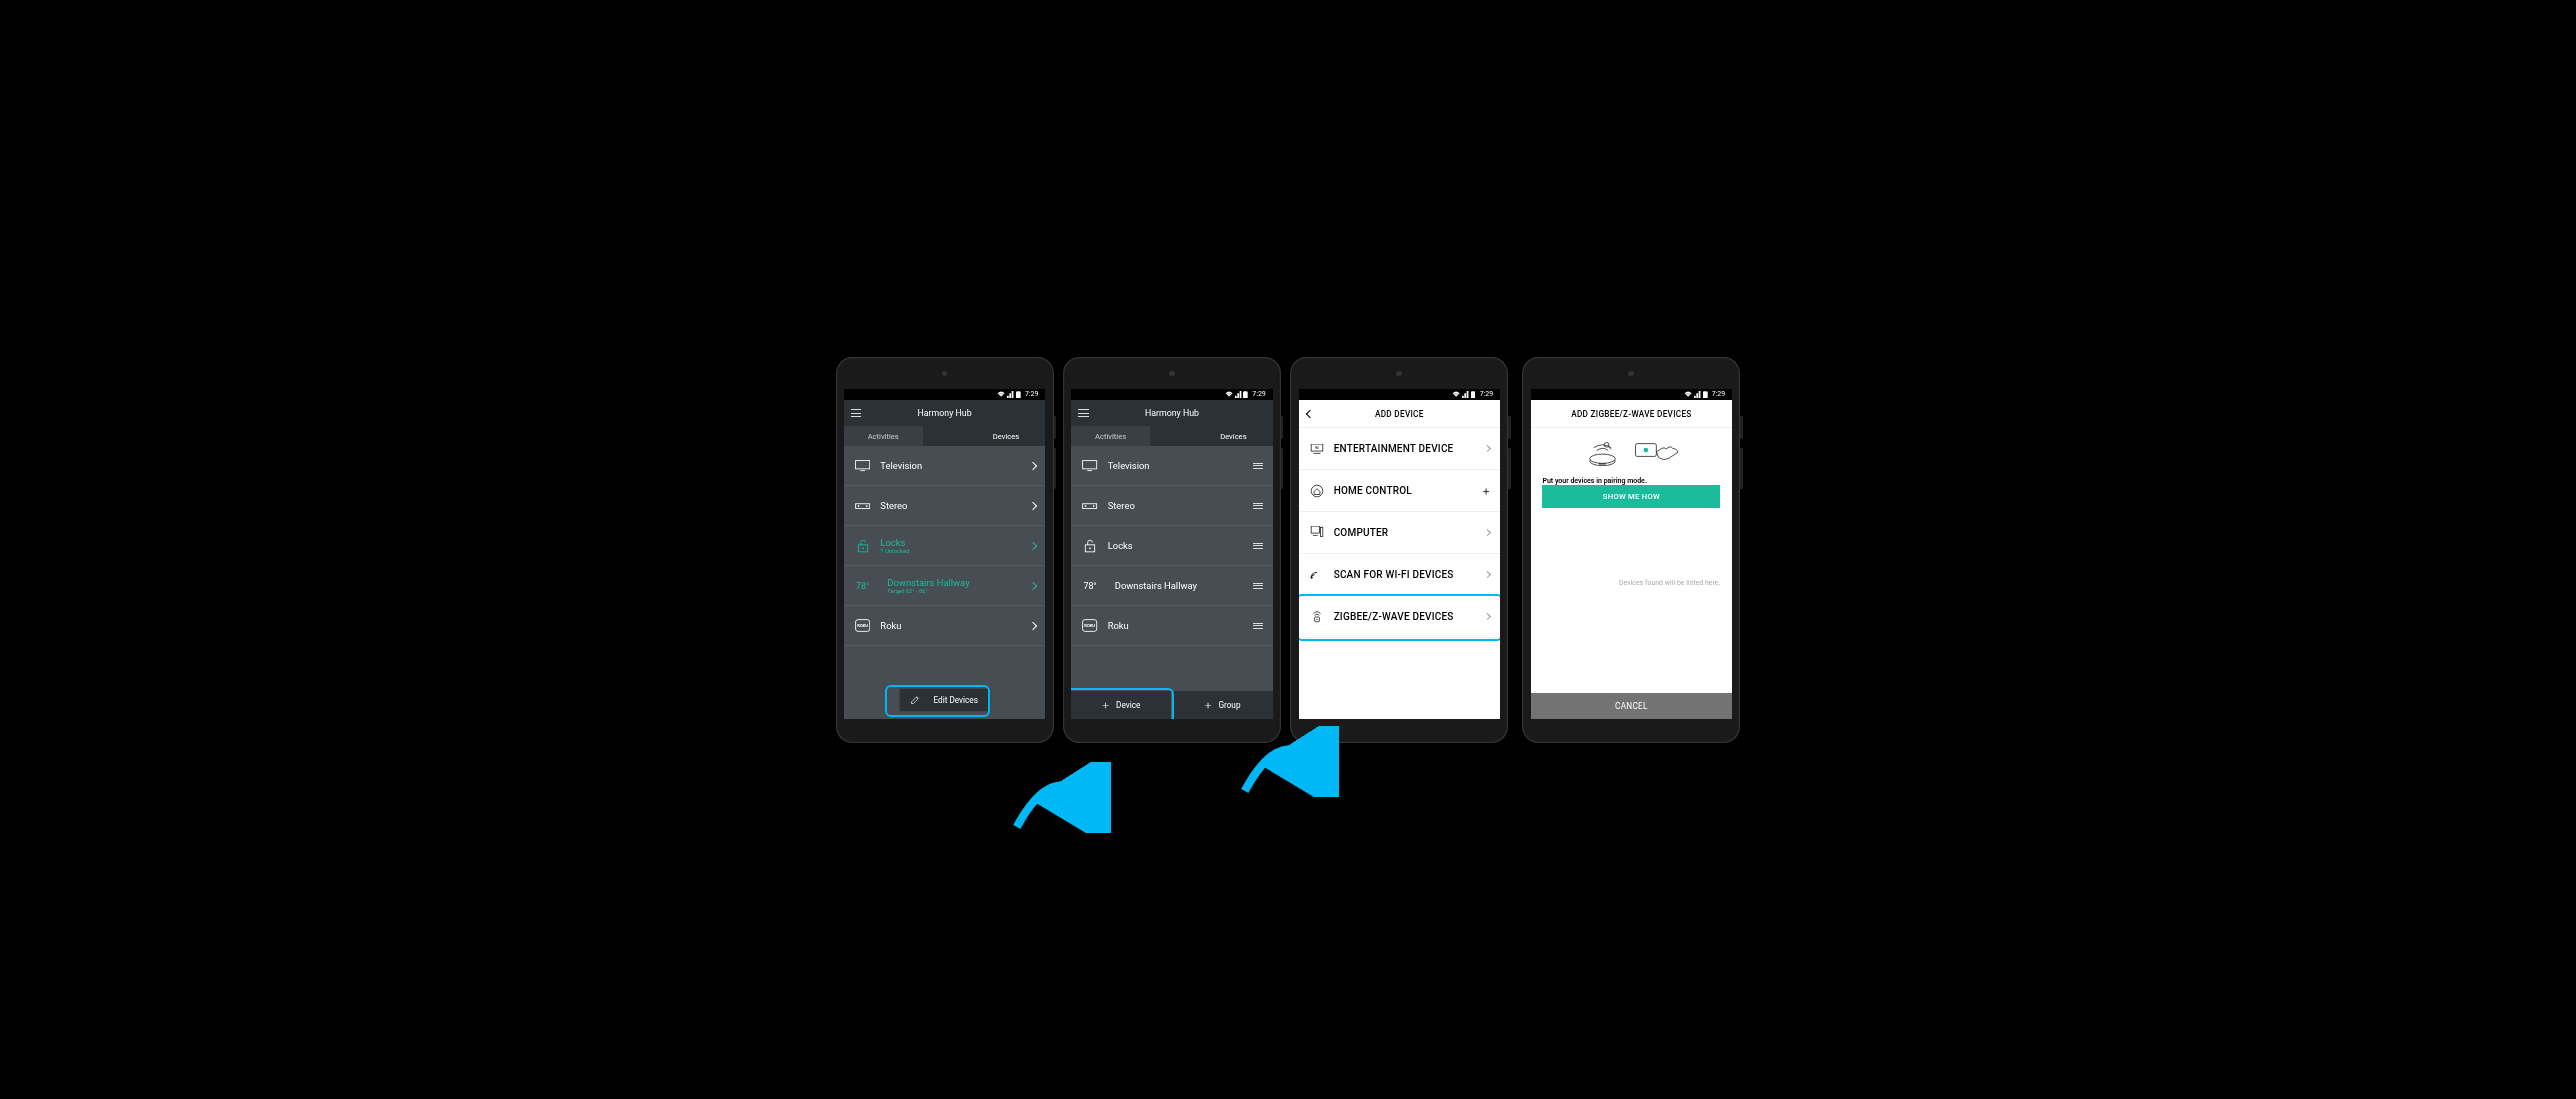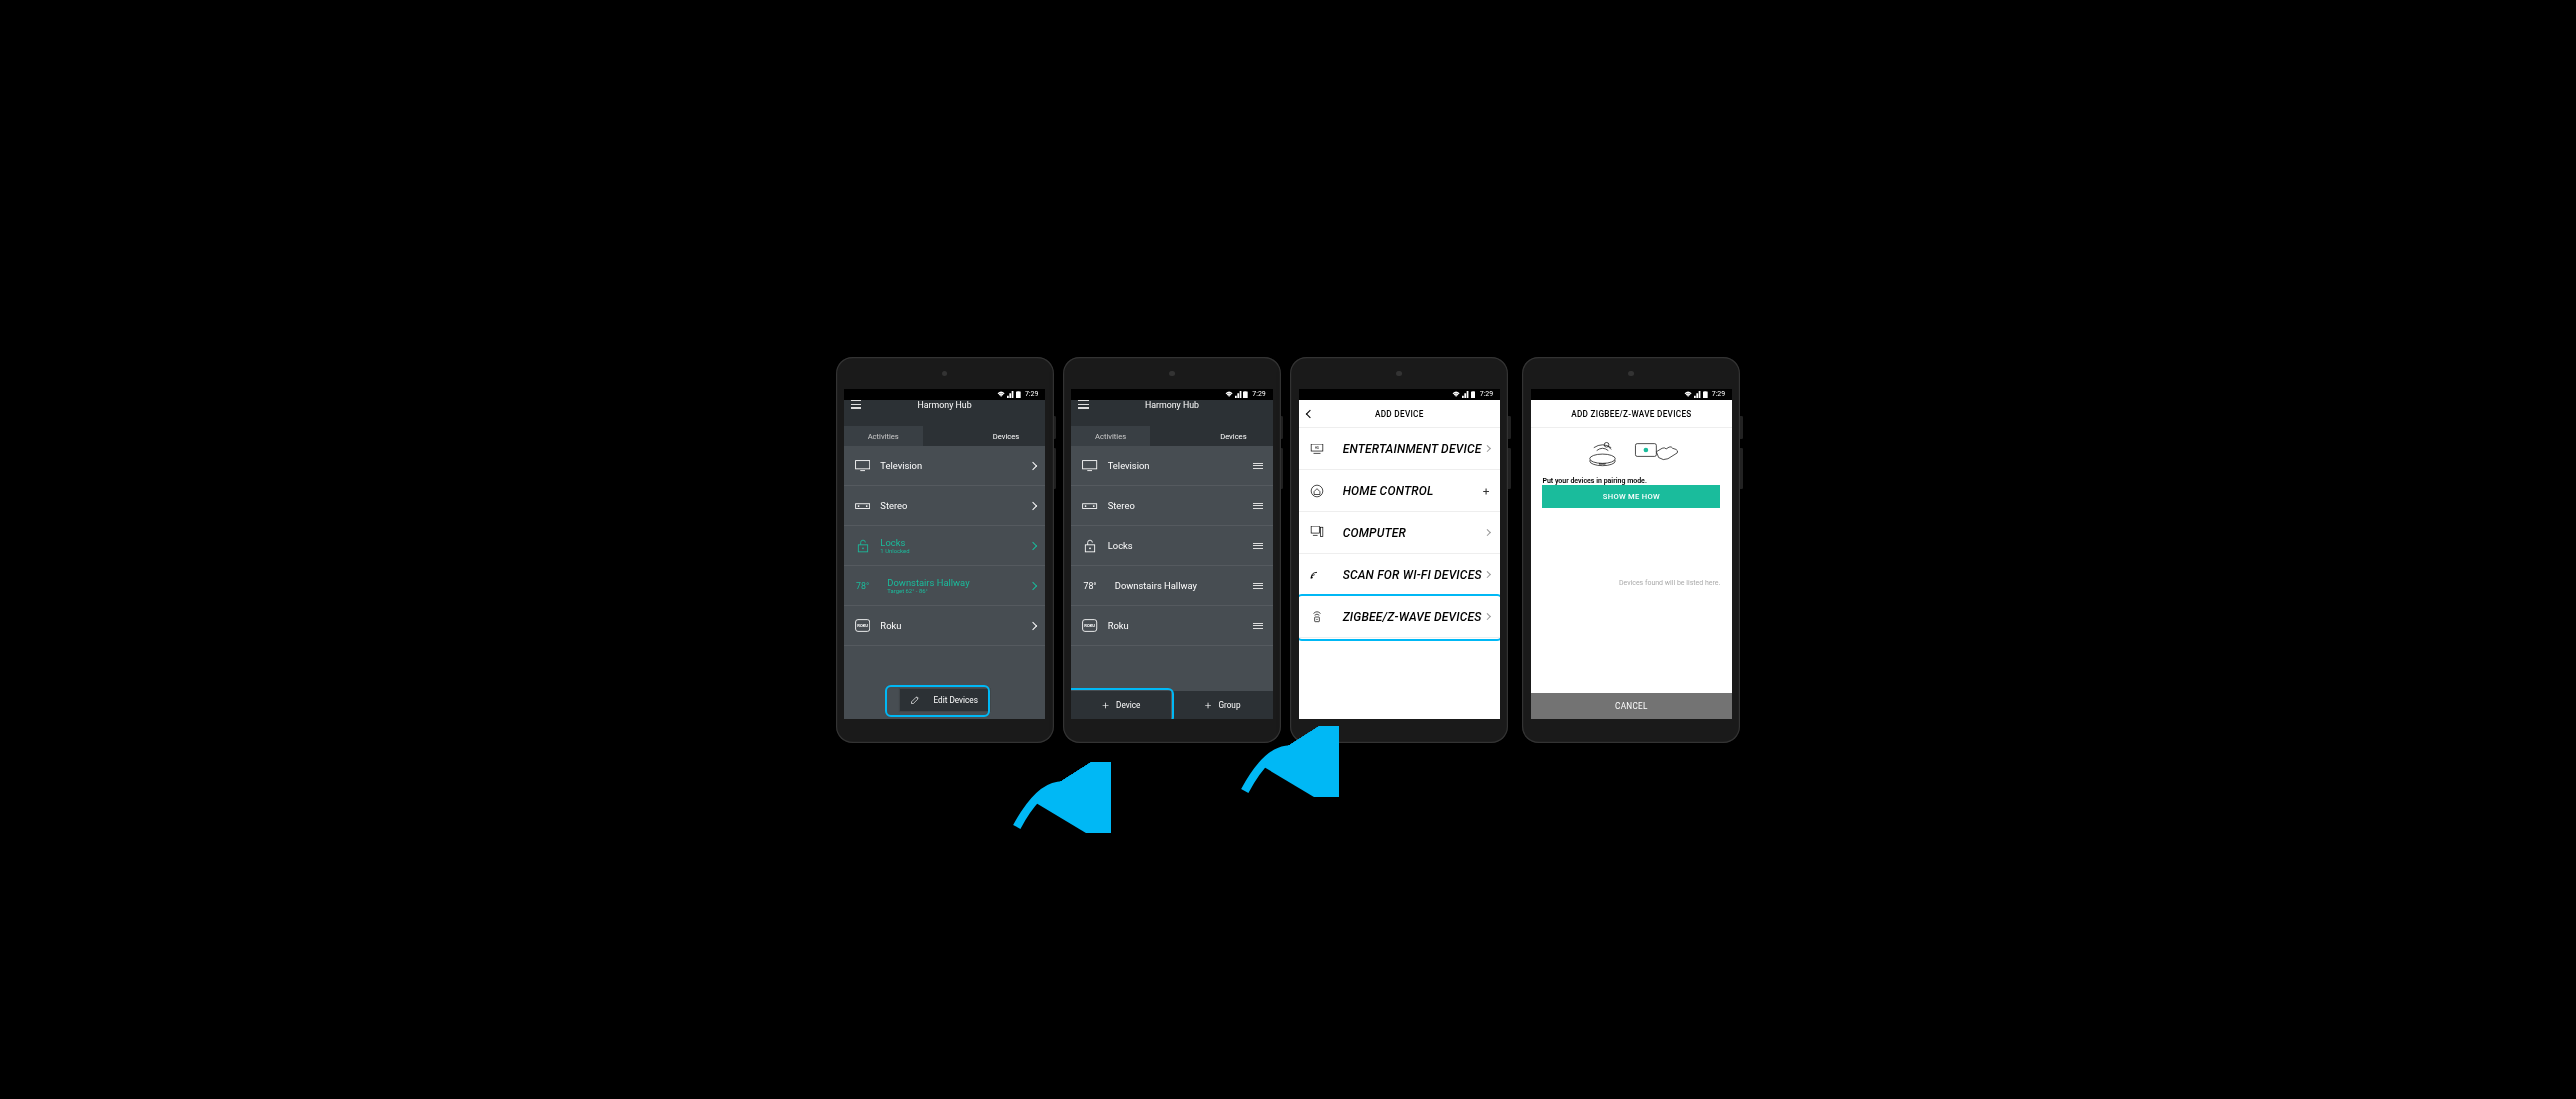--- a/index.html
+++ b/index.html
@@ -62,20 +62,21 @@
   gap: 1.8px;
   flex-shrink: 0;
 }
 .statusbar .time { margin-left: 2.4px; }
 
 .dark-header {
   background: #2c3135;
   color: #fff;
   height: 26px;
   display: flex;
+  align-items: center;
   padding: 0 7px;
   flex-shrink: 0;
 }
 .menu-icon {
   display: flex;
   flex-direction: column;
   gap: 2.4px;
   width: 10.6px;
 }
 .menu-icon span { height: 1.2px; background: #ddd; }
@@ -210,21 +211,21 @@
   position: relative;
 }
 .cat-row {
   height: 42px;
   display: flex;
   align-items: center;
   padding: 0 10.6px;
   border-bottom: 0.6px solid #eee;
 }
 .cat-icon { width: 16.5px; display: flex; align-items: center; justify-content: center; }
-.cat-label { flex: 1; margin-left: 17px; font-size: 12px; font-weight: 500; letter-spacing: 0.2px; line-height: 1.2; font-style: italic; }
+.cat-label { flex: 1; margin-left: 8px; font-size: 10px; font-weight: 500; letter-spacing: 0.2px; line-height: 1.2; }
 .cat-row .chevron-r { color: #333; opacity: 0.5; width: 4.7px; height: 4.7px; }
 .cat-plus { font-size: 11.8px; color: #333; }
 
 .zigbee-content {
   flex: 1;
   background: #fff;
   display: flex;
   flex-direction: column;
   padding: 8.2px 11.8px 0 11.8px;
   position: relative;

